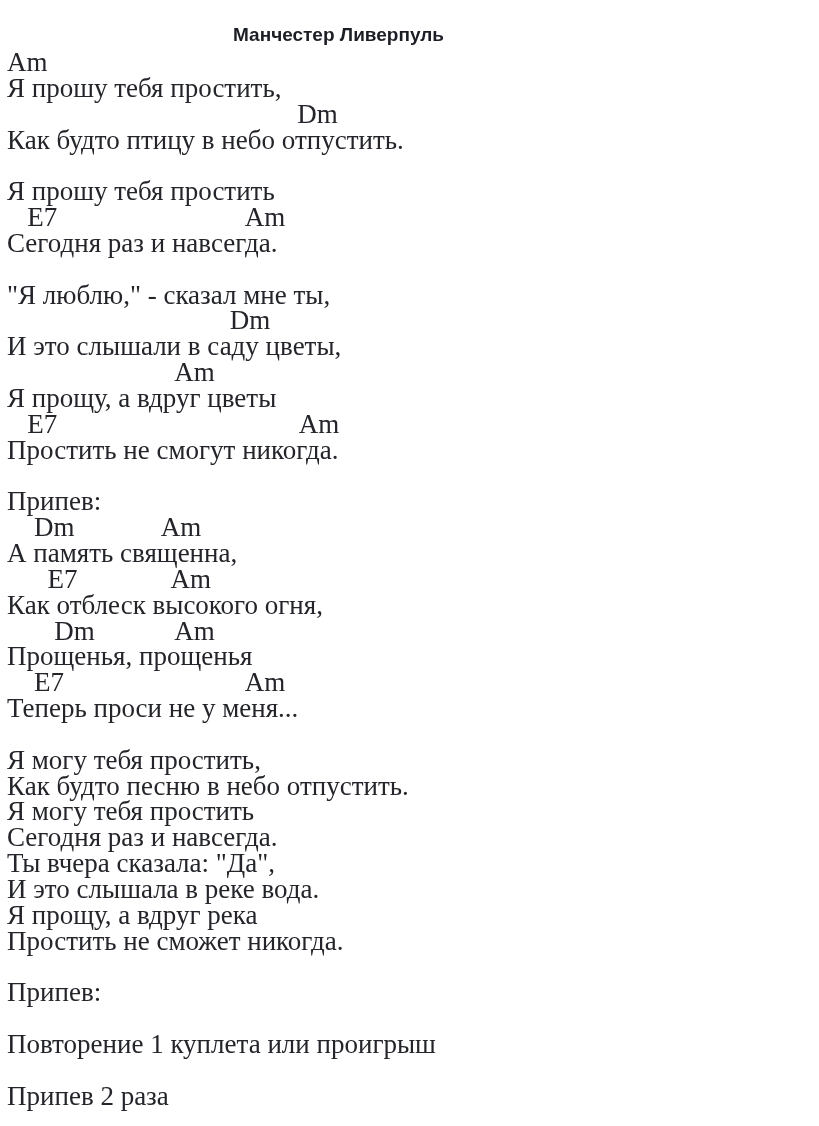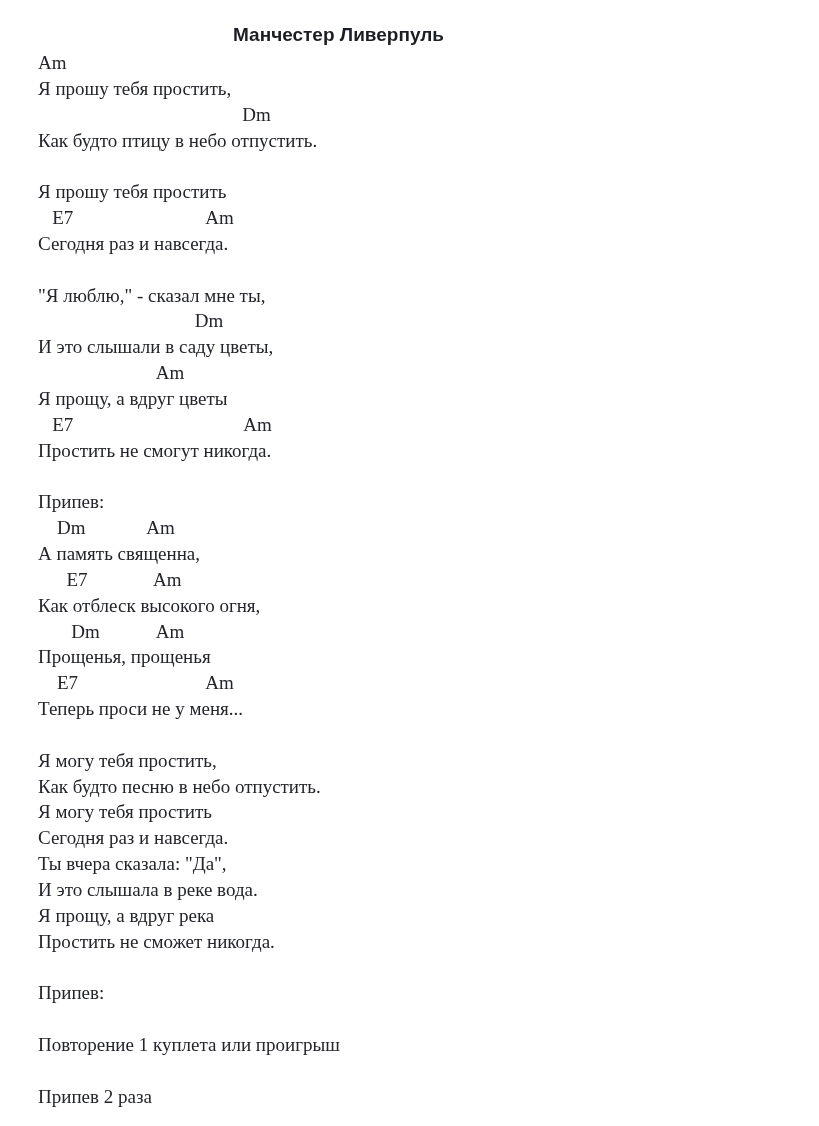--- a/index.html
+++ b/index.html
@@ -19,24 +19,24 @@
     height: 26px;
     text-align: center;
     font-family: "Liberation Sans", sans-serif;
     font-weight: 700;
     font-size: 19px;
     color: #1b1e24;
   }
   .lines {
     position: absolute;
     top: 50px;
-    left: 38px;
+    left: 7px;
     width: 780px;
     font-family: "Liberation Serif", serif;
-    font-size: 19px;
+    font-size: 27px;
     line-height: 25.85px;
     color: #23252a;
     white-space: pre;
   }
   .line {
     height: 25.85px;
     white-space: pre;
   }
 </style>
 </head>

